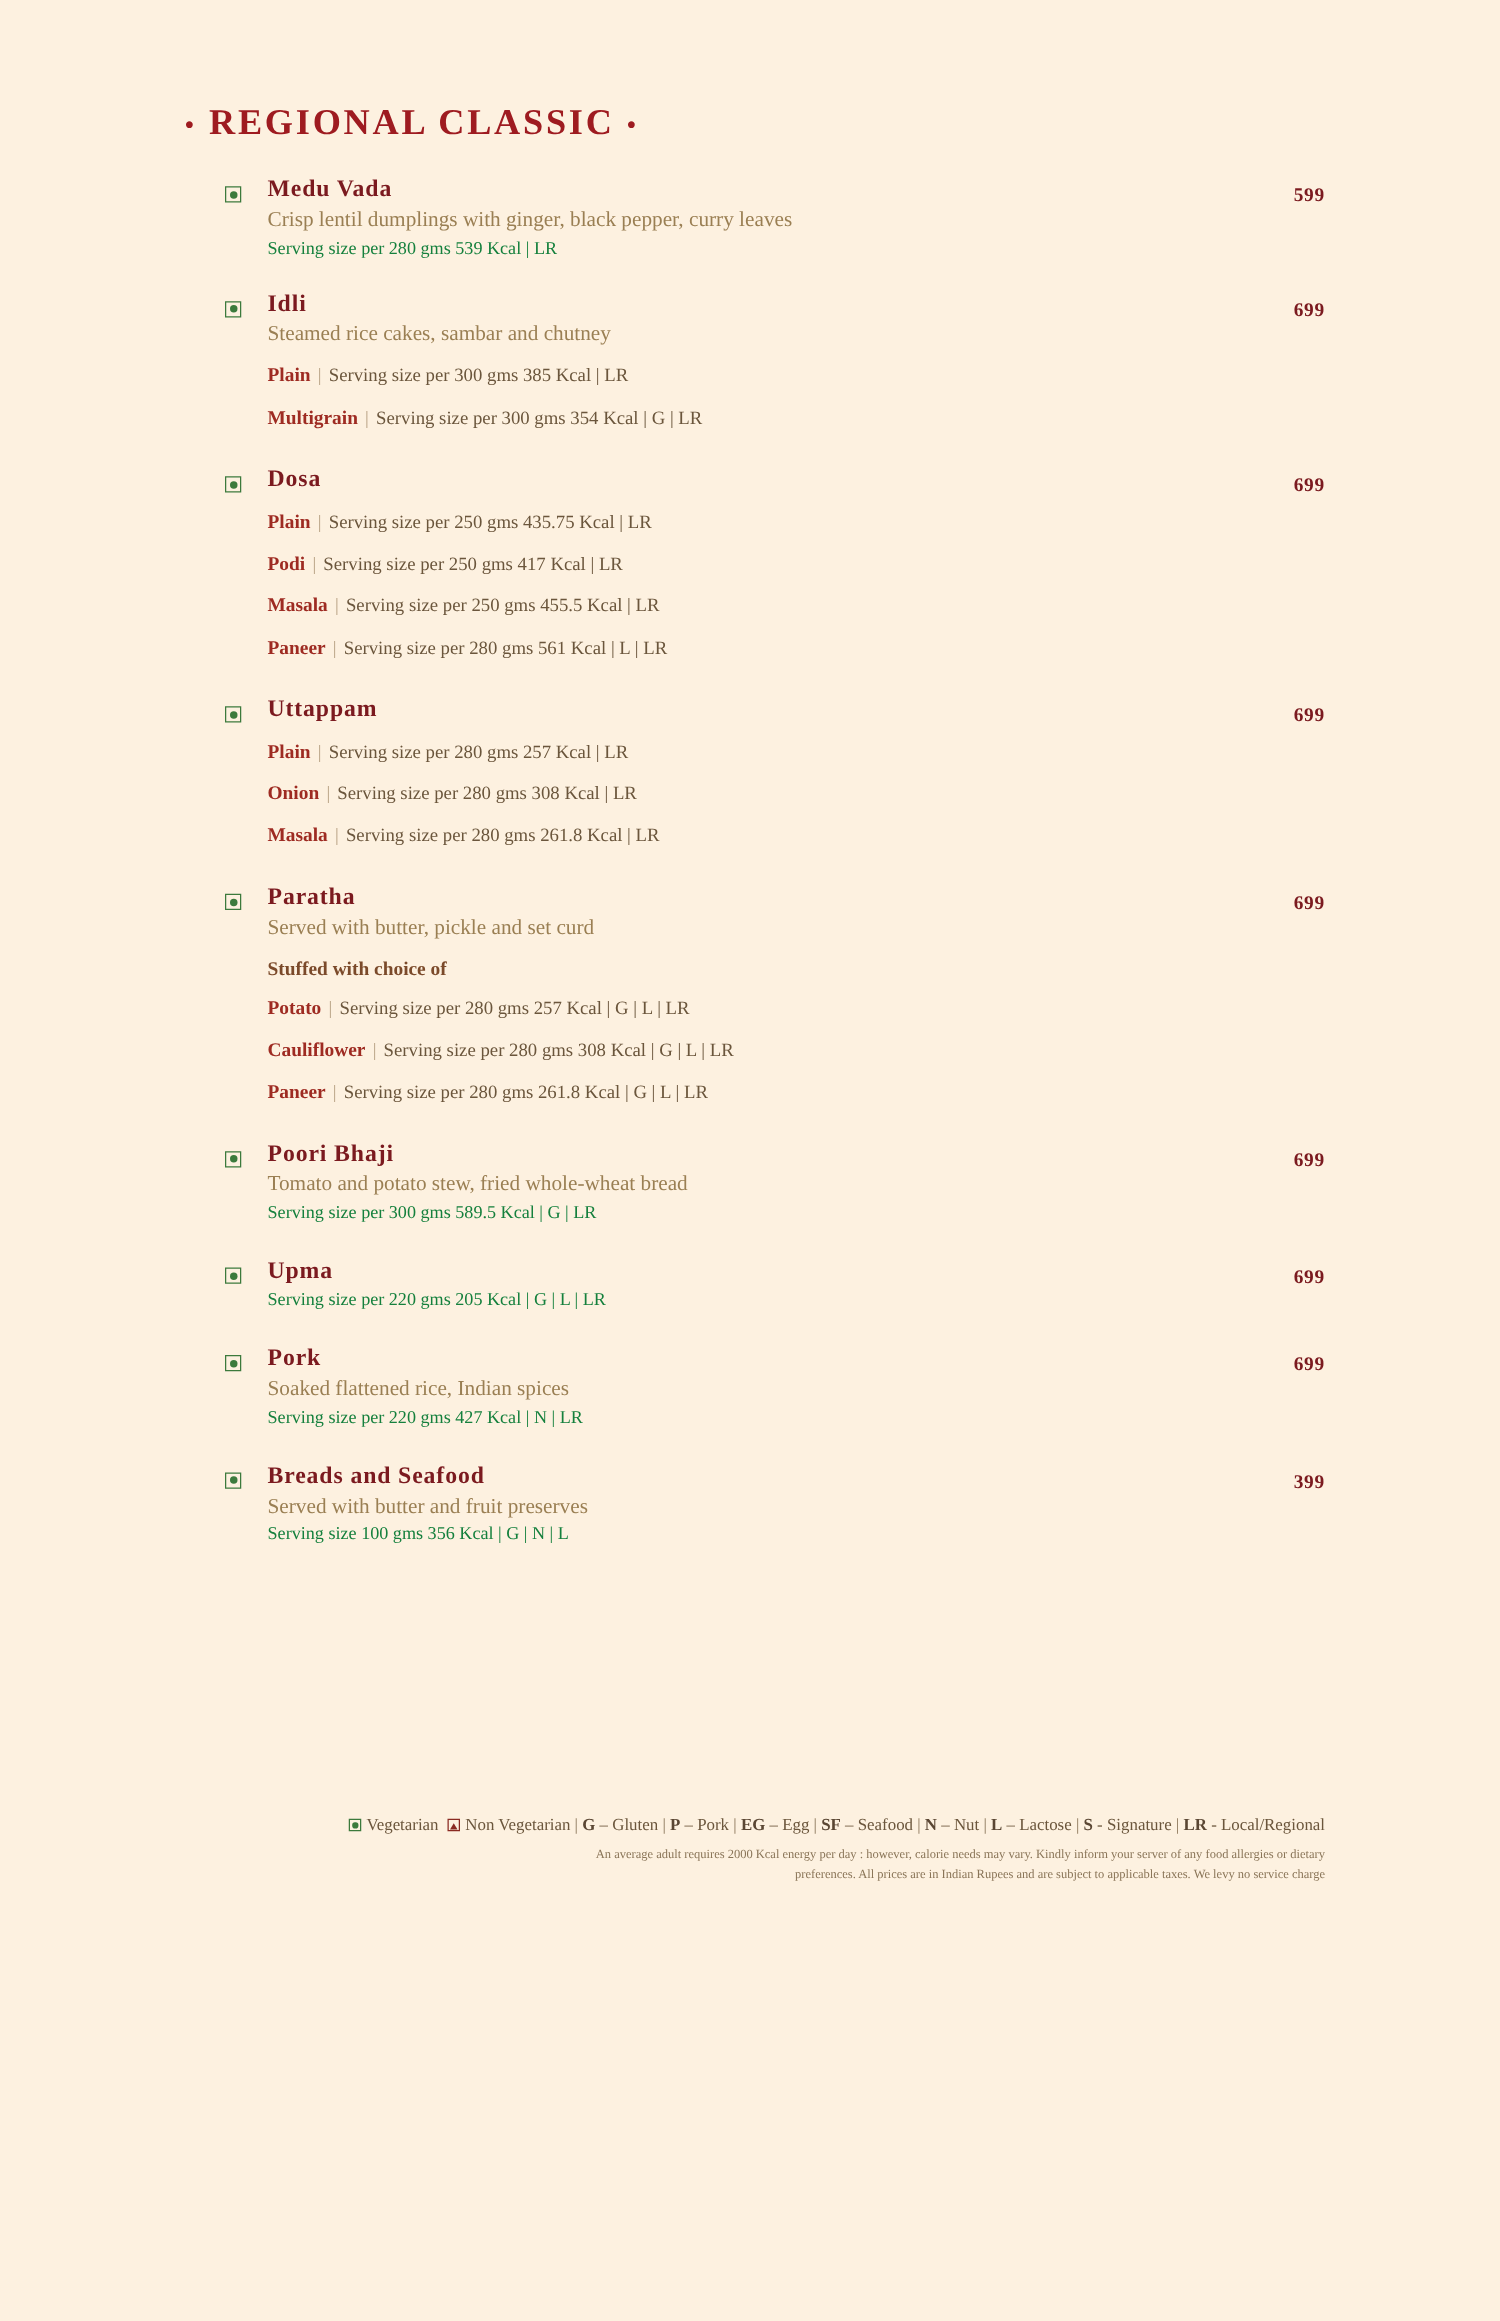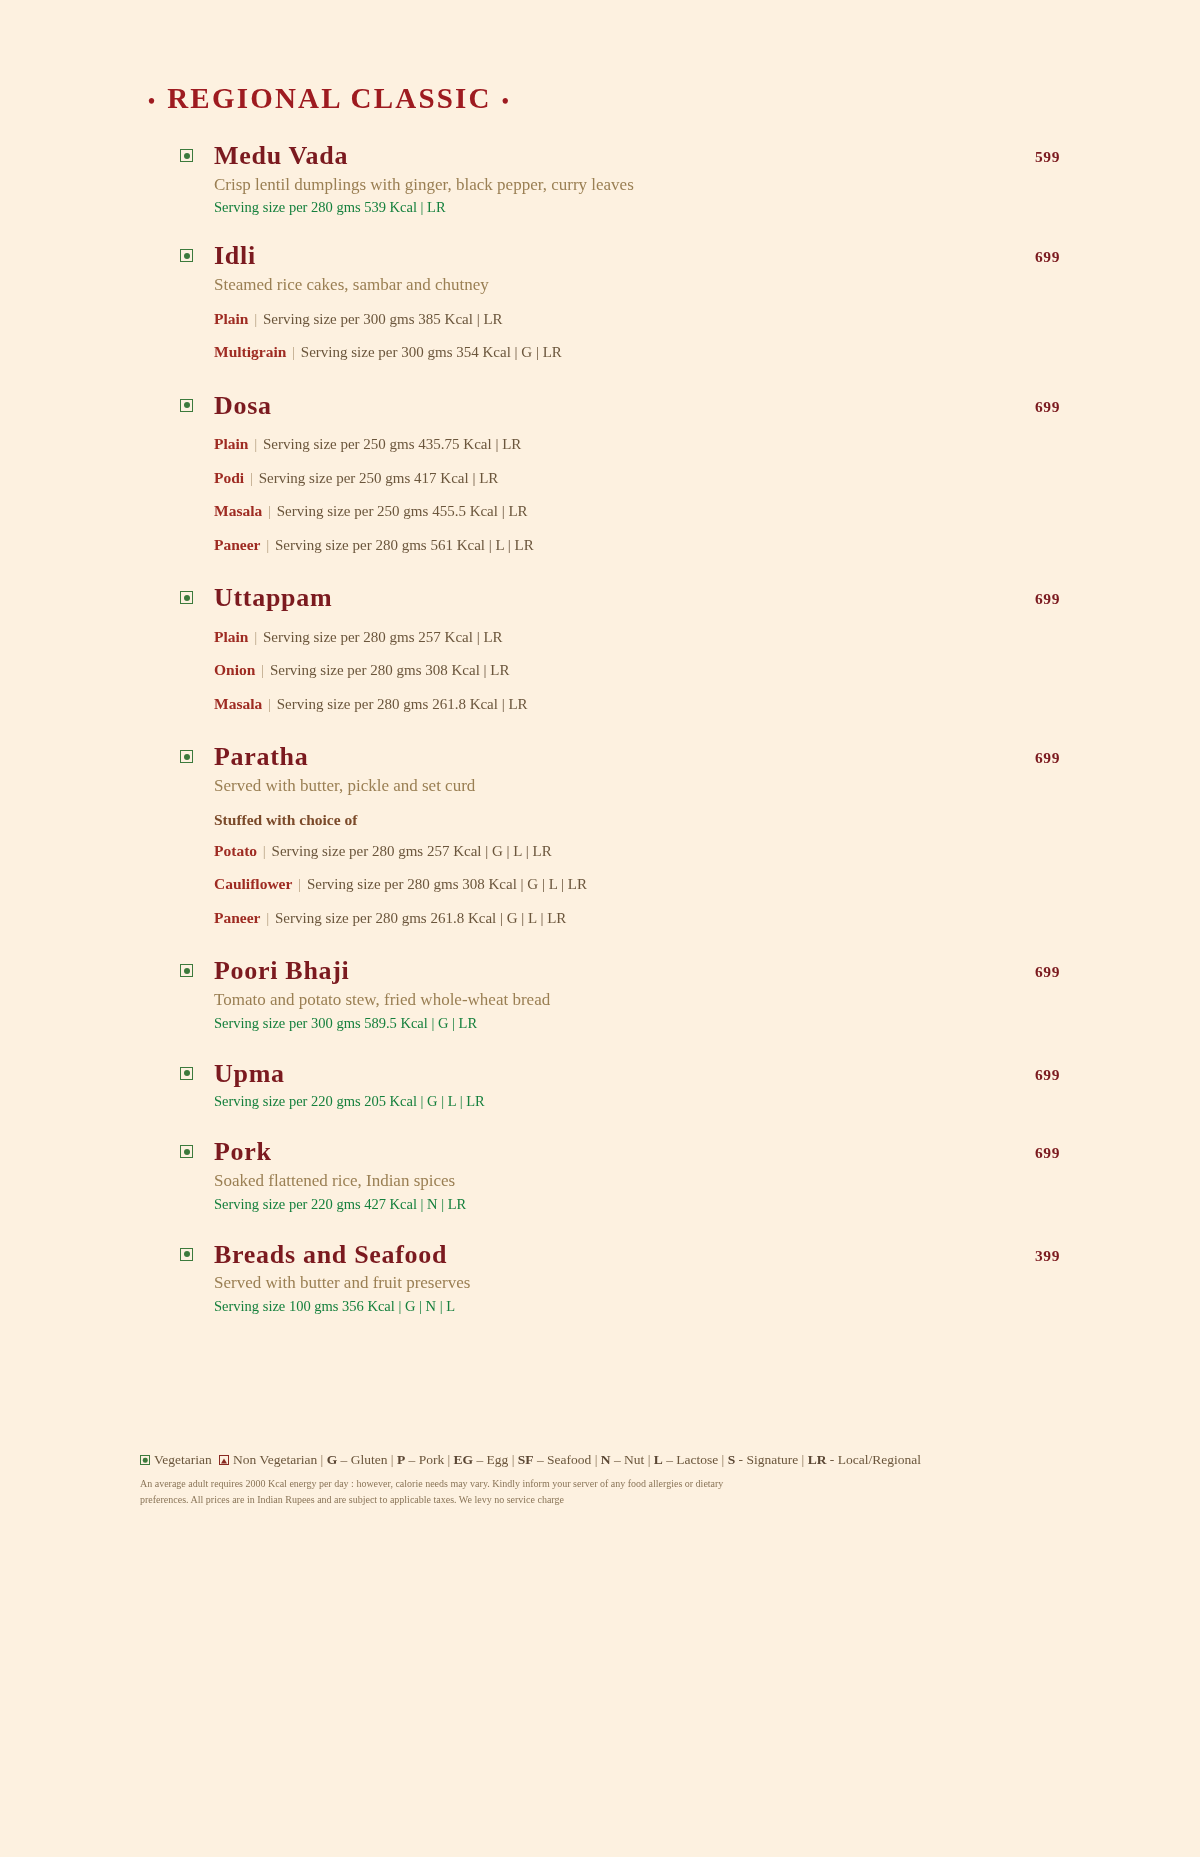--- a/index.html
+++ b/index.html
@@ -76,21 +76,21 @@
     width: 6px;
     height: 6px;
     background: #3c7a3c;
     border-radius: 50%;
     transform: translate(-50%, -50%);
   }
   .item-body {
     flex: 1 1 auto;
   }
   .item-name {
-    font-size: 26px;
+    font-size: 19px;
     font-weight: bold;
     color: #7b1a1f;
     letter-spacing: 0.7px;
     line-height: 1.25;
   }
   .item-desc {
     font-size: 17px;
     color: #9a7f53;
     line-height: 1.35;
     margin-top: 1px;
@@ -130,21 +130,21 @@
     color: #7b1a1f;
     letter-spacing: 0.6px;
     font-weight: bold;
   }
 
   .footer {
     position: absolute;
     left: 140px;
     right: 140px;
     bottom: 58px;
-    text-align: left;
+    text-align: right;
   }
   .legend {
     font-size: 13.5px;
     color: #6b563c;
     line-height: 1.6;
   }
   .legend b {
     color: #5a4633;
   }
   .legend .mk-veg, .legend .mk-nonveg {

